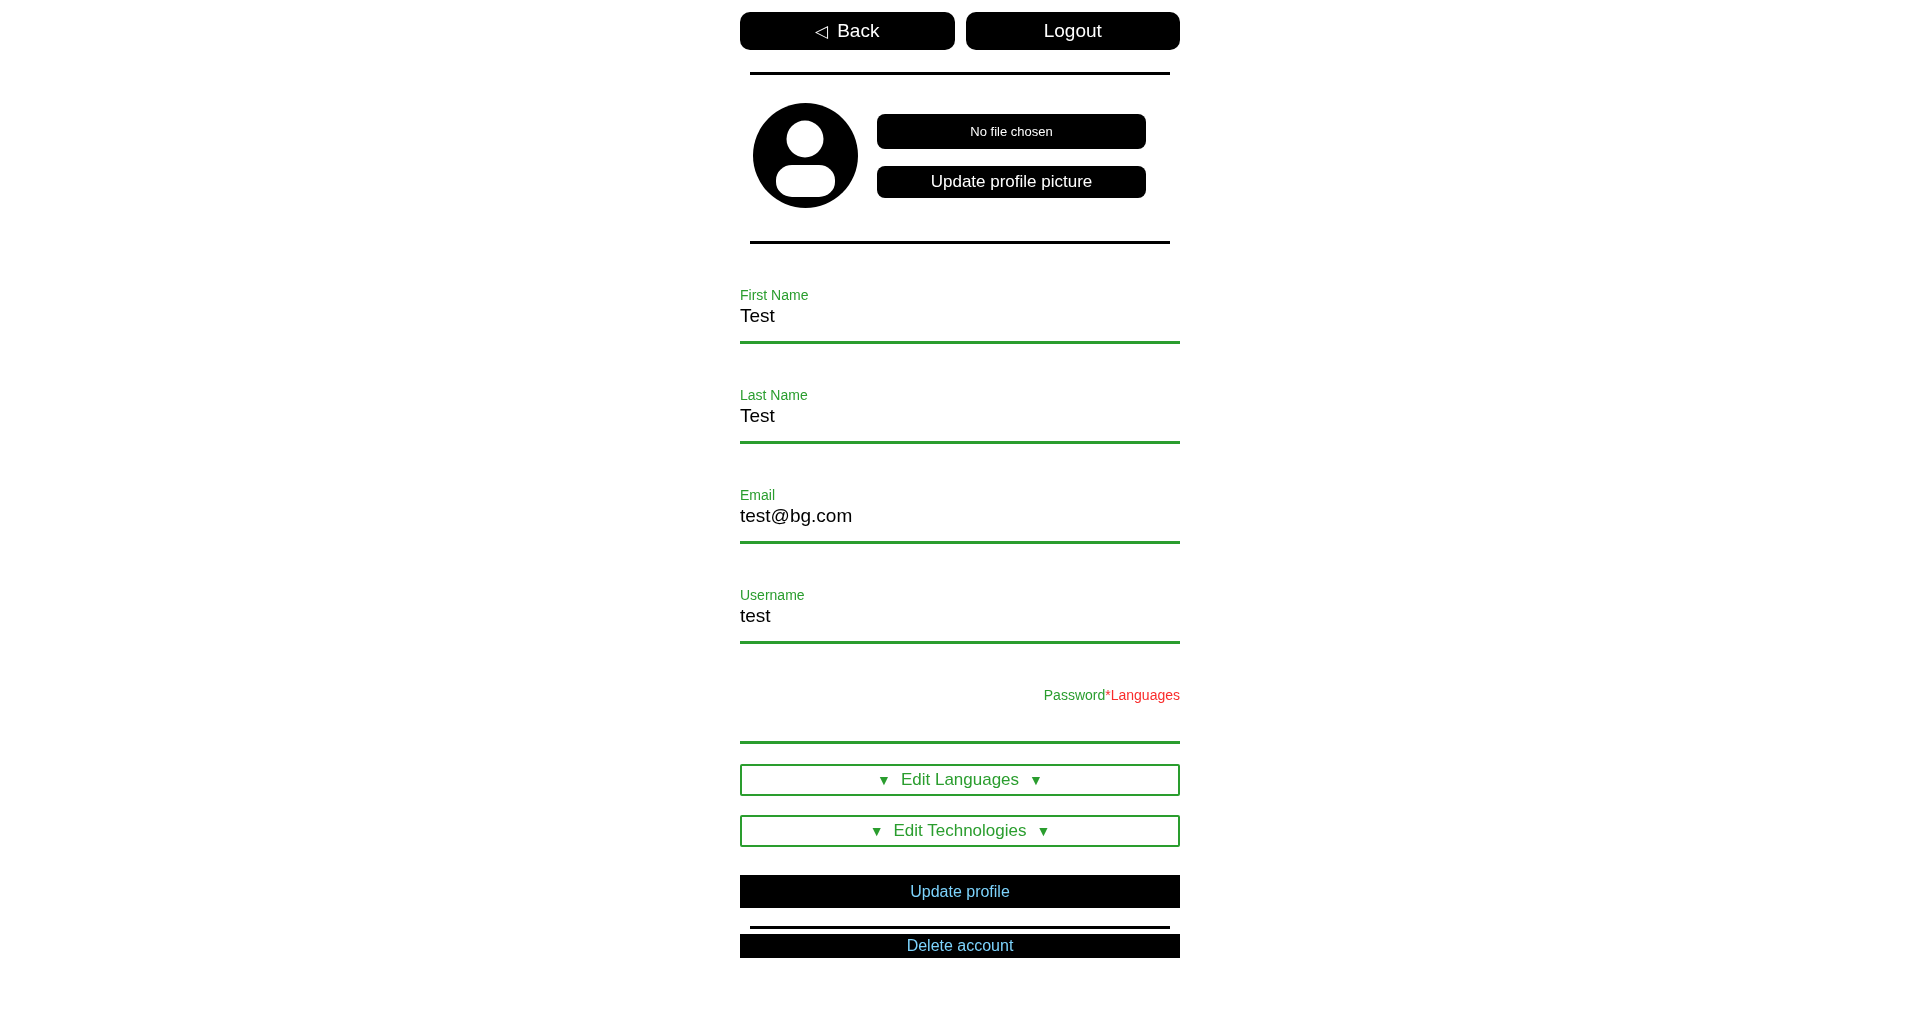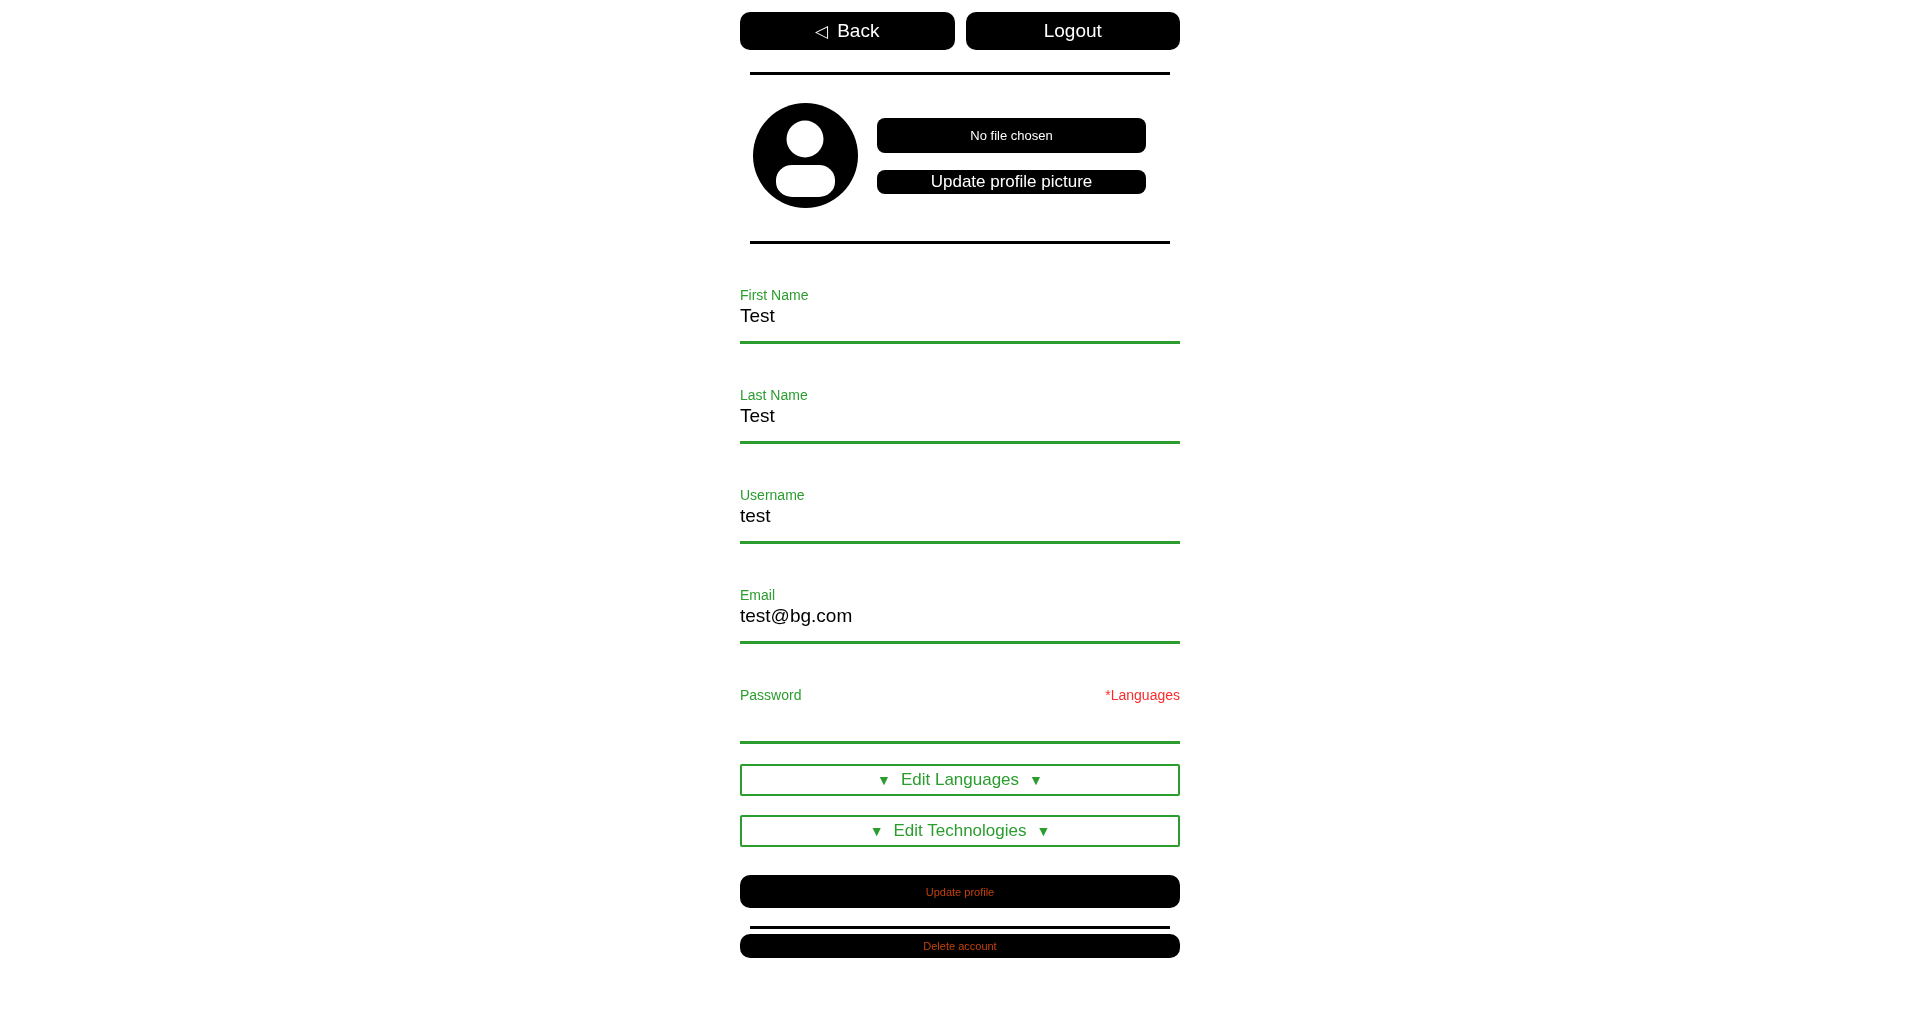--- a/index.html
+++ b/index.html
@@ -41,31 +41,31 @@
   .avatar{width:105px;height:105px;margin-left:13px;flex:0 0 auto;}
   .pic-col{margin-left:19px;width:269px;display:flex;flex-direction:column;gap:17px;}
   .file-pill{
     background:var(--black);color:#ffffff;
     border:none;border-radius:8px;height:35px;width:100%;
     display:flex;align-items:center;justify-content:center;
     font-size:13px;font-family:inherit;cursor:pointer;
   }
   .pic-btn{
     background:var(--black);color:#ffffff;
-    border:none;border-radius:8px;height:24px;width:100%;
+    border:none;border-radius:8px;height:32px;width:100%;
     font-size:17px;font-family:inherit;cursor:pointer;
   }
   
   .fields{margin-top:13px;}
   .field{
     border-bottom:3px solid var(--green);
     margin-bottom:19px;
     margin-top:43px;
   }
-  .field-head{display:flex;justify-content:space-between;align-items:baseline;}
+  .field-head{display:flex;justify-content:flex-end;align-items:baseline;}
   .field-label{
     color:var(--green);font-size:14px;line-height:16px;display:block;
   }
   .required-note{color:var(--red);font-size:14px;line-height:16px;}
   .field input{
     border:none;outline:none;width:100%;
     font-size:19px;font-family:inherit;color:#000;
     padding:2px 0 14px;background:transparent;
   }
   
@@ -75,23 +75,23 @@
     border:2px solid var(--green);border-radius:2px;
     color:var(--green);font-size:17px;font-family:inherit;
     display:flex;align-items:center;justify-content:center;gap:10px;
     cursor:pointer;margin-top:19px;
   }
   .btn-outline:first-of-type{margin-top:20px;}
   .tri{font-size:14px;line-height:1;}
   
   .btn-wide{
     width:100%;height:33px;
-    background:var(--black);color:#c2410c;
-    border:none;border-radius:10px;
-    font-size:11px;font-family:inherit;cursor:pointer;
+    background:var(--black);color:#7dd3fc;
+    border:none;border-radius:0;
+    font-size:16px;font-family:inherit;cursor:pointer;
     display:flex;align-items:center;justify-content:center;
   }
   .update-profile{margin-top:28px;}
   .delete-account{margin-top:5px;height:24px;}
   hr.divider-bottom{margin-top:18px;}
 </style>
 </head>
 <body>
 
 <div class="column">
@@ -130,27 +130,27 @@
       <label class="field-label">First Name</label>
       <input type="text" value="Test" style="">
     </div>
 
     <div class="field">
       <label class="field-label">Last Name</label>
       <input type="text" value="Test" style="">
     </div>
 
     <div class="field">
-      <label class="field-label">Username</label>
-      <input type="text" value="test" style="">
+      <label class="field-label">Email</label>
+      <input type="text" value="test@bg.com" style="">
     </div>
 
     <div class="field">
-      <label class="field-label">Email</label>
-      <input type="text" value="test@bg.com" style="">
+      <label class="field-label">Username</label>
+      <input type="text" value="test" style="">
     </div>
 
     <div class="field">
       <div class="field-head">
         <label class="field-label">Password</label>
         <span class="required-note">*Languages</span>
       </div>
       <input type="password" value="" style="">
     </div>
 

